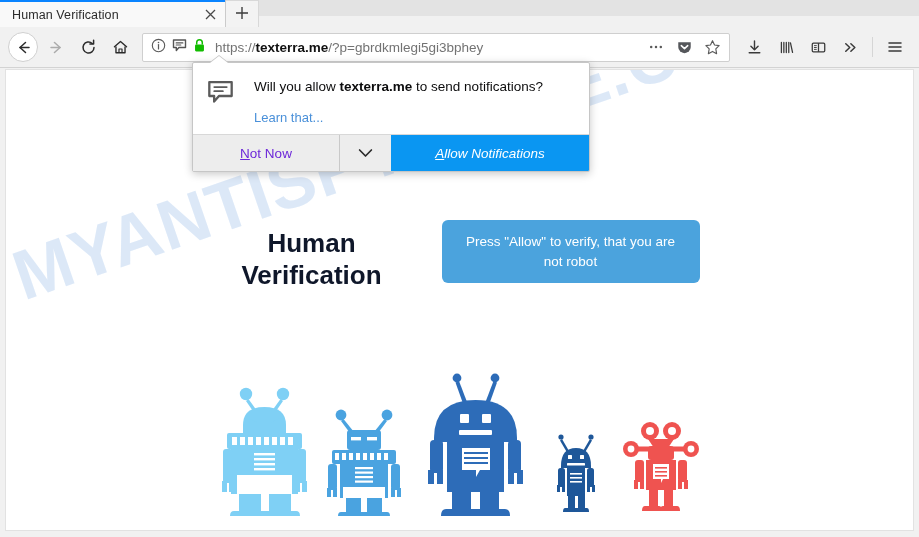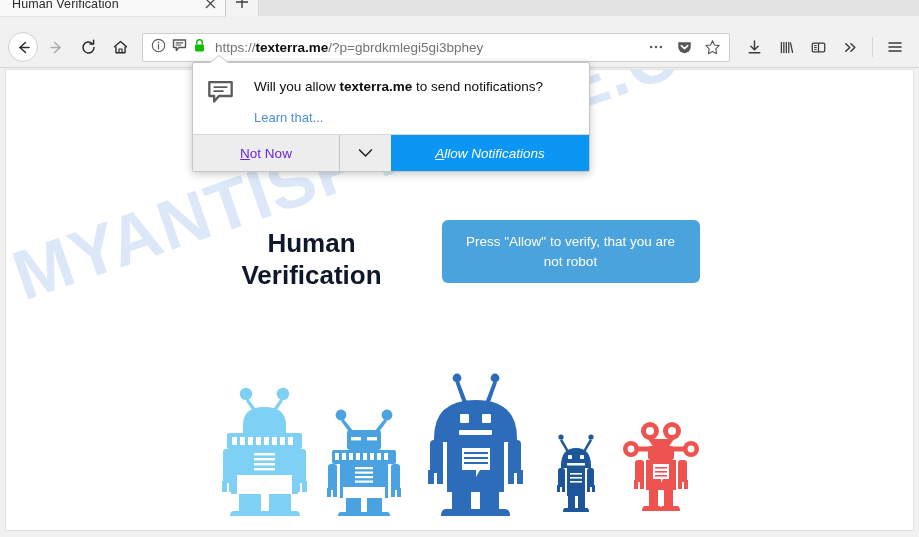--- a/index.html
+++ b/index.html
@@ -21,21 +21,21 @@
   }
 
   
   .tabstrip {
     position: absolute;
     top: 0; left: 0;
     width: 919px;
     height: 16px;
     background: #e3e3e3;
     display: flex;
-    align-items: flex-end;
+    align-items: flex-start;
   }
   .tab-active {
     position: relative;
     height: 27px;
     width: 225px;
     background: #f9f9f9;
     border-top: 2px solid #0a84ff;
     display: flex;
     align-items: center;
     padding: 0 6px 0 12px;

